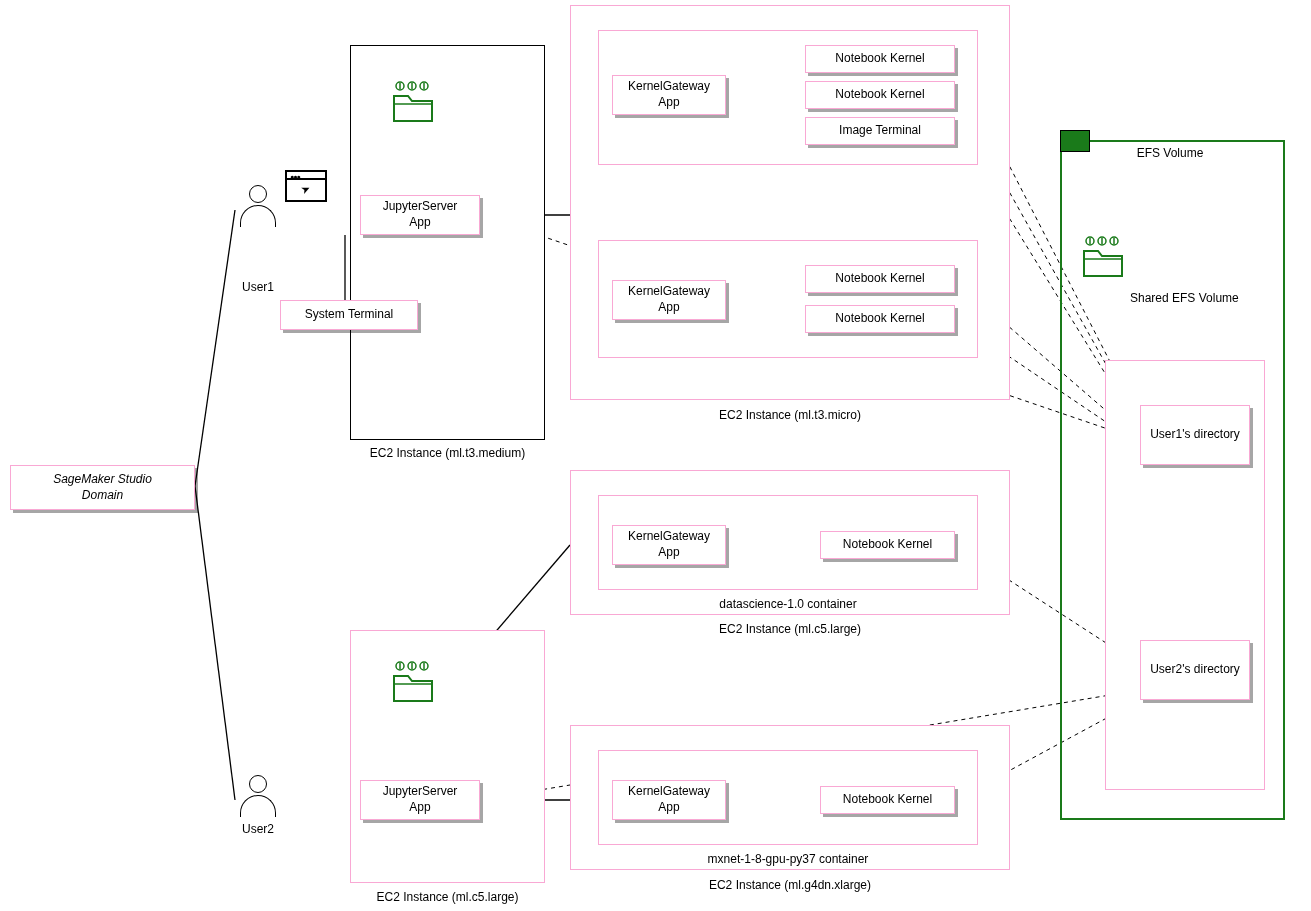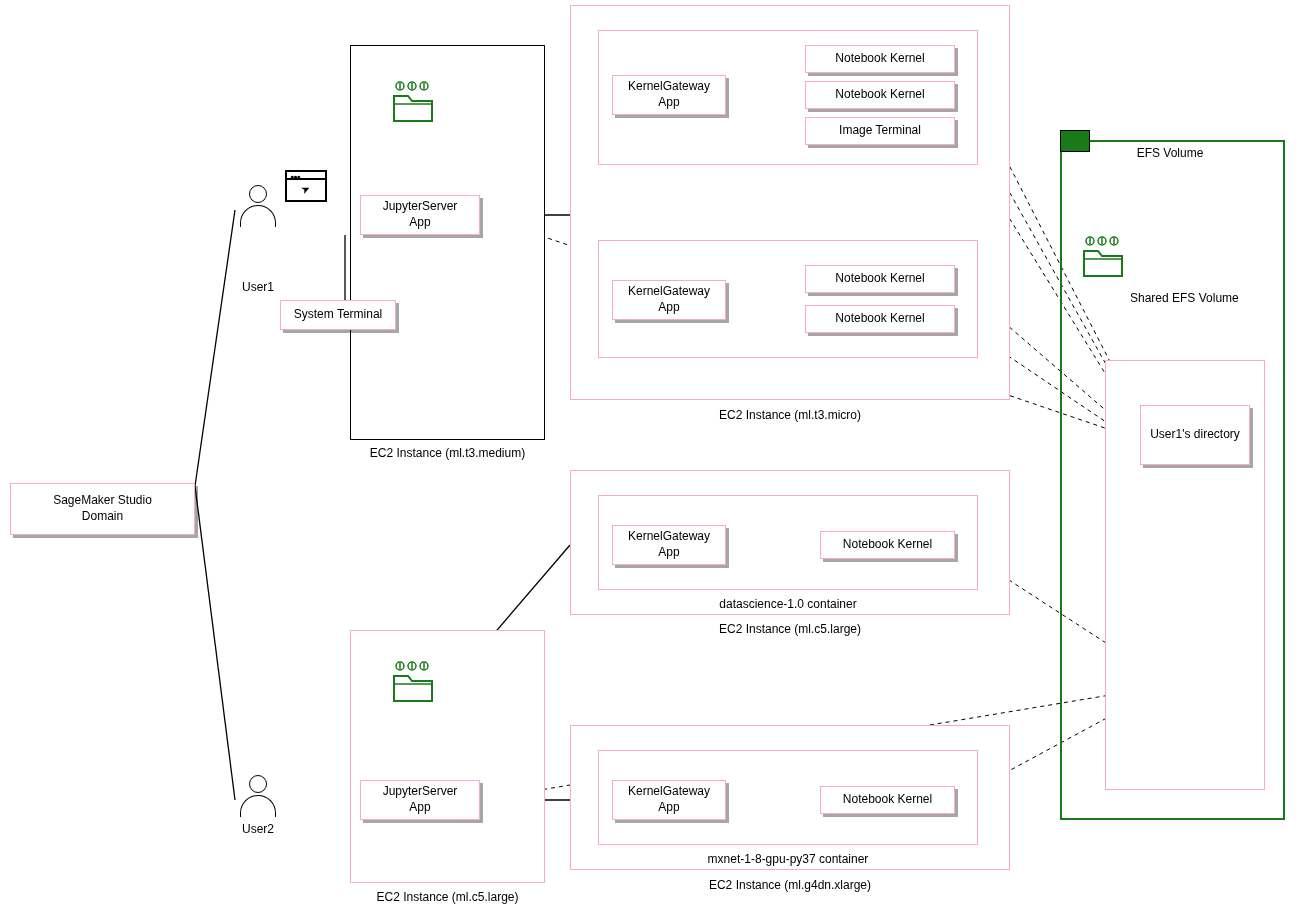--- a/index.html
+++ b/index.html
@@ -139,21 +139,21 @@
 
     <line x1="726" y1="800" x2="820" y2="800" stroke="#000" stroke-width="1"></line>
 
     <line x1="955" y1="545" x2="1140" y2="665" stroke="#000" stroke-width="1" stroke-dasharray="4,4"></line>
 
     <line x1="480" y1="800" x2="1140" y2="690" stroke="#000" stroke-width="1" stroke-dasharray="4,4"></line>
 
     <line x1="955" y1="800" x2="1140" y2="700" stroke="#000" stroke-width="1" stroke-dasharray="4,4"></line>
   </svg>
 
-  <div class="box shadow" style="left:10px; top:483px; width:185px; height:52px; white-space:pre-line;">SageMaker Studio
+  <div class="box shadow" style="left:10px; top:465px; width:185px; height:45px; white-space:pre-line;font-style:italic;">SageMaker Studio
 Domain</div>
 
   <div class="user-icon" style="left:238px; top:185px;">
     <div class="user-head"></div>
       <div class="user-body"></div>
   </div>
   <div class="label" style="left:238px; top:232px; width:40px;margin-top:48px;">User1</div>
   <div class="browser-icon" style="left:285px; top:170px;">
     <div class="browser-bar">
         <span class="browser-dots">●●●</span>
@@ -173,21 +173,21 @@
       <line x1="22" y1="3" x2="22" y2="9" stroke="#1a7a1a" stroke-width="1.5"></line>
       <line x1="34" y1="3" x2="34" y2="9" stroke="#1a7a1a" stroke-width="1.5"></line>
       <path d="M4 16 h14 l4 5 h20 v20 h-38 z" fill="none" stroke="#1a7a1a" stroke-width="2"></path>
       <path d="M4 24 h38" stroke="#1a7a1a" stroke-width="1.5"></path>
     </svg>
   </div>
 
   <div class="box shadow" style="left:360px; top:195px; width:120px; height:40px; white-space:pre-line;">JupyterServer
 App</div>
 
-  <div class="box shadow" style="left:280px; top:300px; width:116px; height:30px;">System Terminal</div>
+  <div class="box shadow" style="left:280px; top:300px; width:138px; height:30px;">System Terminal</div>
 
   <div class="box" style="left:570px; top:5px; width:440px; height:395px;"></div>
   <div class="label" style="left:570px; top:408px; width:440px;">EC2 Instance (ml.t3.micro)</div>
 
   <div class="box" style="left:598px; top:30px; width:380px; height:135px;"></div>
   <div class="box shadow" style="left:612px; top:75px; width:114px; height:40px; white-space:pre-line;">KernelGateway
 App</div>
   <div class="box shadow" style="left:805px; top:45px; width:150px; height:28px;">Notebook Kernel</div>
   <div class="box shadow" style="left:805px; top:81px; width:150px; height:28px;">Notebook Kernel</div>
   <div class="box shadow" style="left:805px; top:117px; width:150px; height:28px;">Image Terminal</div>
@@ -254,14 +254,15 @@
       <path d="M4 16 h14 l4 5 h20 v20 h-38 z" fill="none" stroke="#1a7a1a" stroke-width="2"></path>
       <path d="M4 24 h38" stroke="#1a7a1a" stroke-width="1.5"></path>
     </svg>
   </div>
   <div class="label" style="left:1130px; top:255px; width:130px; text-align:left;margin-top:36px;">Shared EFS Volume</div>
 
   <div class="box" style="left:1105px; top:360px; width:160px; height:430px;"></div>
 
   <div class="box shadow" style="left:1140px; top:405px; width:110px; height:60px;">User1's directory</div>
 
+  <div class="box shadow" style="left:1140px; top:640px; width:110px; height:60px;">User2's directory</div>
 
 </div>
 
 </body></html>

